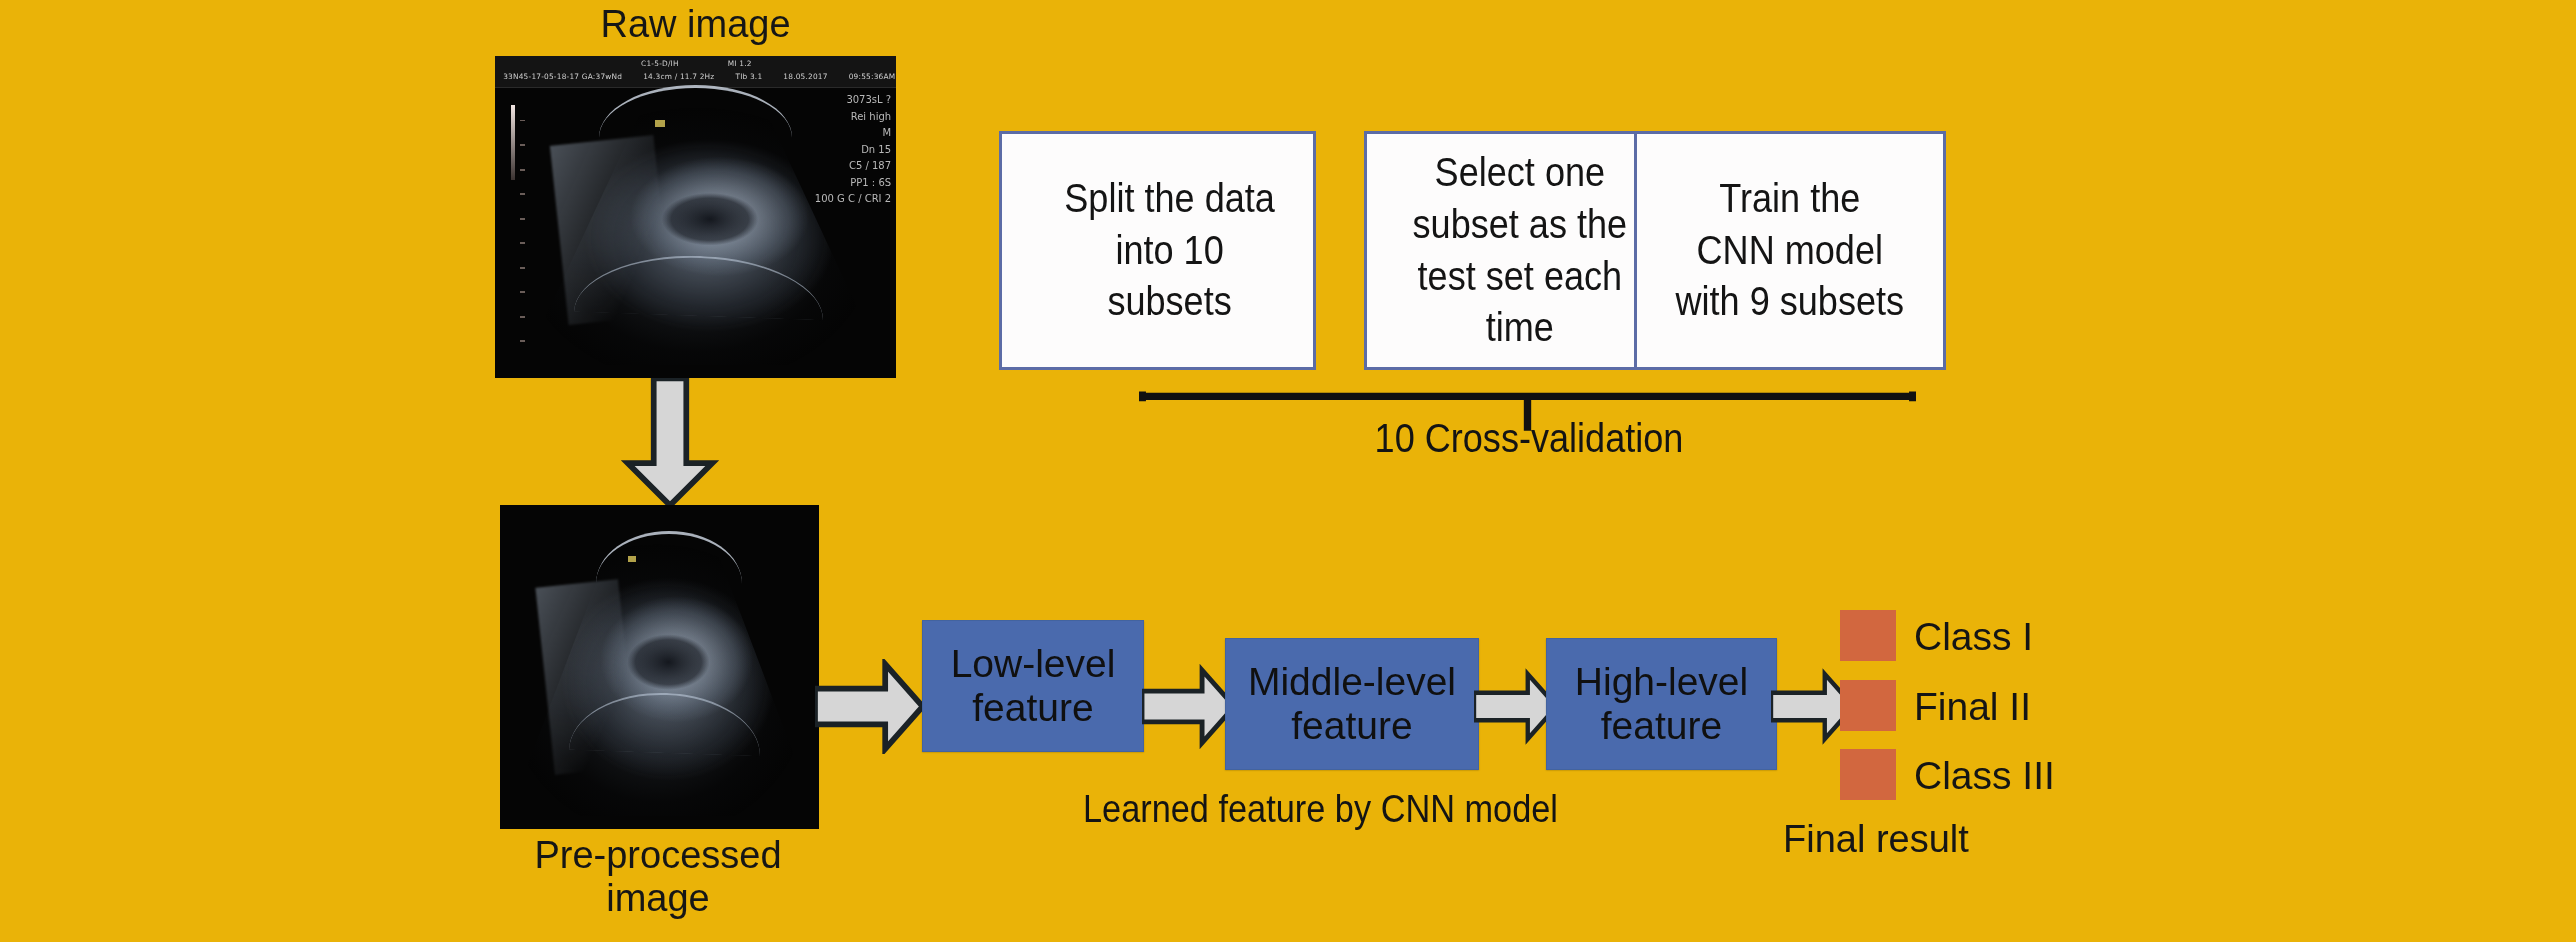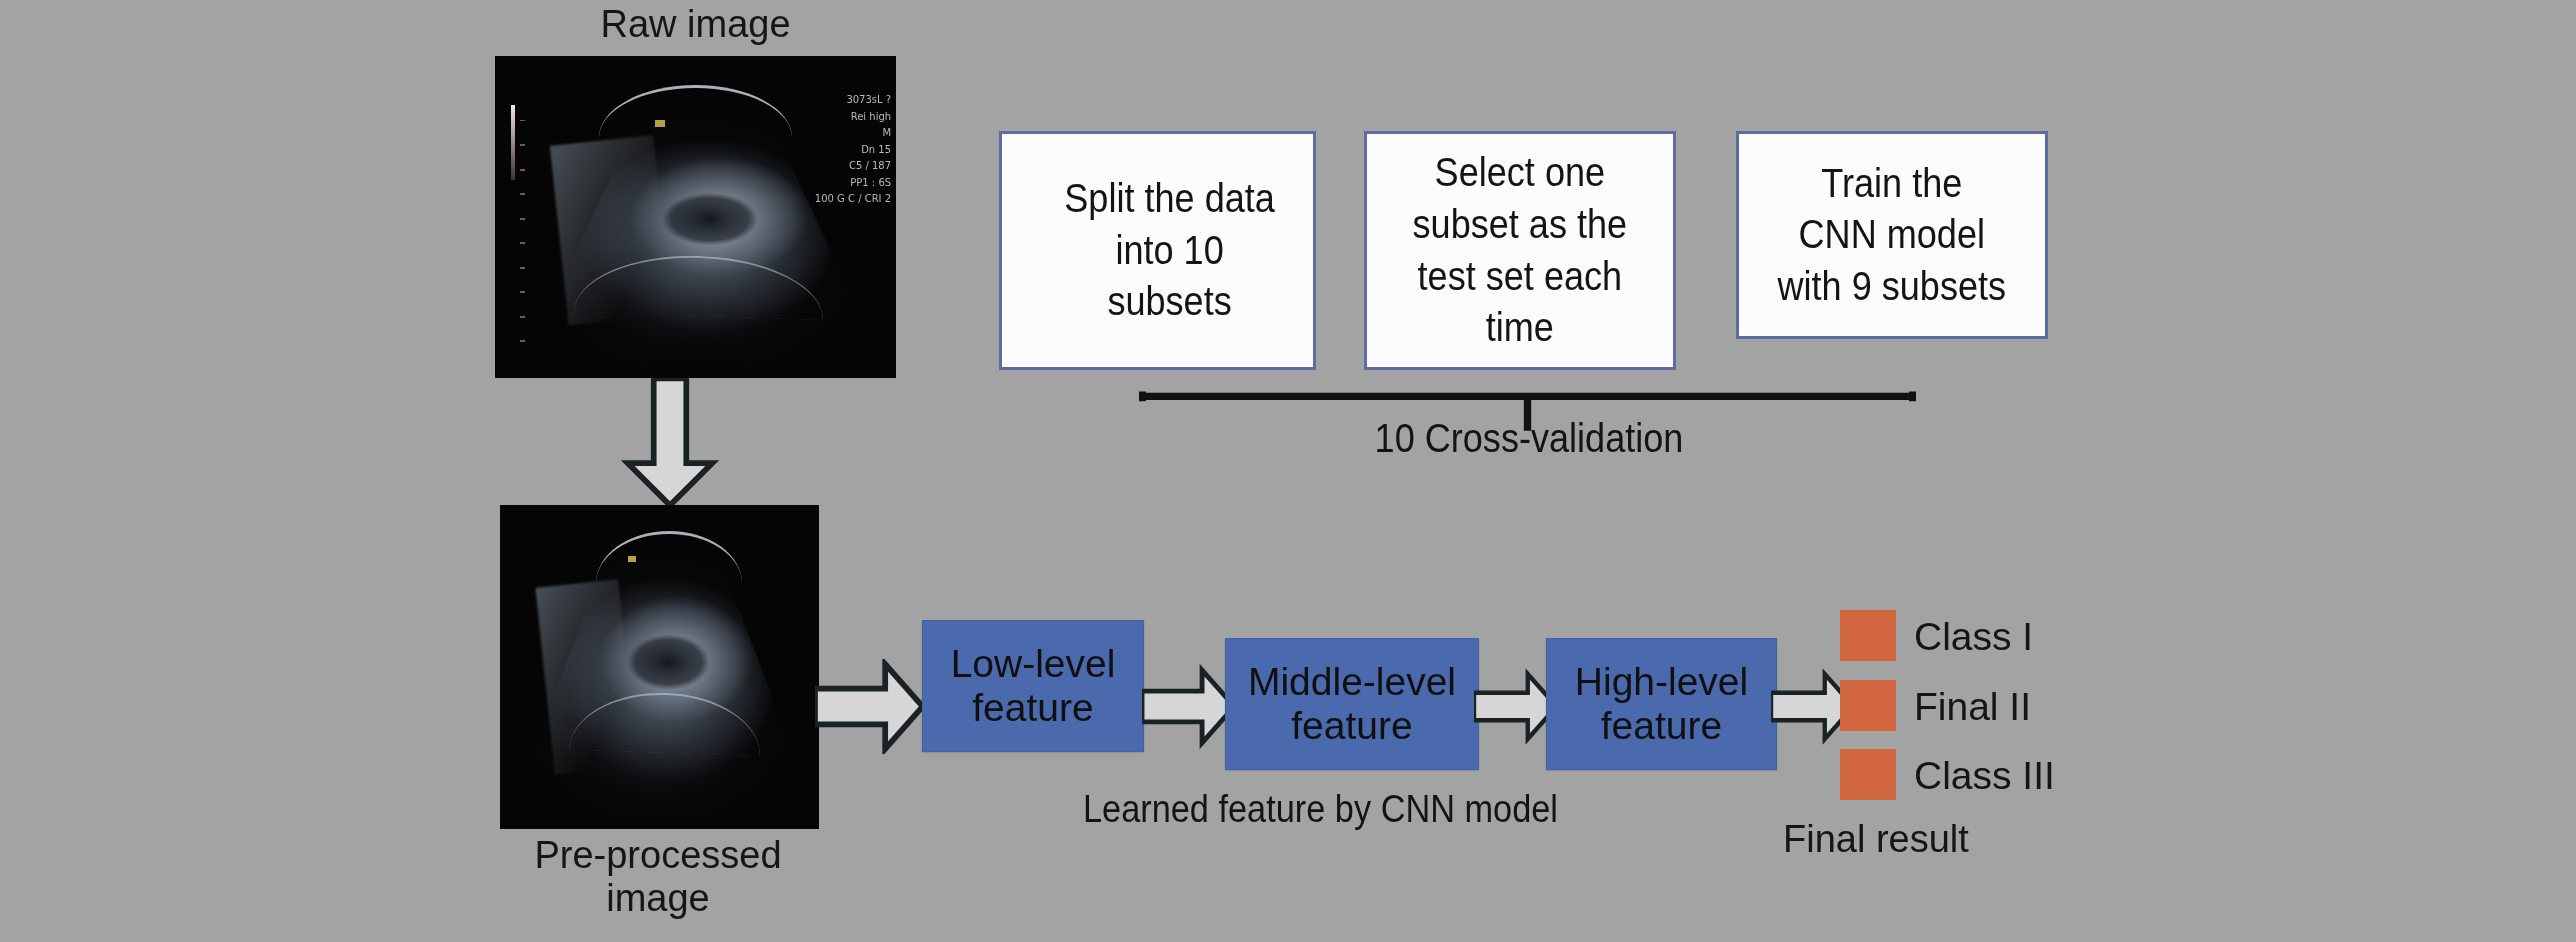--- a/index.html
+++ b/index.html
@@ -4,21 +4,21 @@
 <style>
   html, body {
     margin: 0;
     padding: 0;
     background: #ffffff;
   }
   #canvas {
     position: relative;
     width: 2576px;
     height: 942px;
-    background: #a3a3a3;
+    background: #eab308;
     overflow: hidden;
     font-family: "Liberation Sans", sans-serif;
     color: #1a1a1a;
   }
   .abs { position: absolute; }
 
   
   .caption {
     text-align: center;
     font-family: "Liberation Sans", sans-serif;
@@ -204,20 +204,33 @@
   }
 </style>
 </head>
 <body>
 
 <div id="canvas">
 
   <div class="abs caption" id="raw-image-title">Raw image</div>
 
   <div class="abs us-frame" id="raw-image">
+    <div class="us-header">
+      <div class="us-header-row r1">
+        <span>C1-5-D/IH</span>
+        <span>MI 1.2</span>
+      </div>
+      <div class="us-header-row r2">
+        <span>33N45-17-05-18-17 GA:37wNd</span>
+        <span>14.3cm / 11.7 2Hz</span>
+        <span>TIb 3.1</span>
+        <span>18.05.2017</span>
+        <span>09:55:36AM</span>
+      </div>
+    </div>
     <div class="us-side">
       <div>3073sL ?</div>
       <div>Rei high</div>
       <div>M</div>
       <div>Dn  15</div>
       <div>C5 / 187</div>
       <div>PP1 : 6S</div>
       <div>100 G C / CRI 2</div>
     </div>
     <div class="us-gaugebar"></div>
@@ -263,21 +276,21 @@
 subsets</div>
   </div>
 
   <div class="cv-box" style="left:1364px; top:131px; width:312px; height:239px;">
     <div class="txt condensed">Select one
 subset as the
 test set each
 time</div>
   </div>
 
-  <div class="cv-box" style="left:1736px; top:131px; width:312px; height:208px;">
+  <div class="cv-box" style="left:1634px; top:131px; width:312px; height:239px;">
     <div class="txt condensed">Train the
 CNN model
 with 9 subsets</div>
   </div>
 
   <div class="abs" id="cv-bracket">
     <svg width="777" height="51" viewBox="0 0 950 62">
       <path d="M4,4 L4,16 M4,10 L946,10 M946,4 L946,16 M475,10 L475,52" stroke="#111111" stroke-width="9" fill="none" stroke-linecap="butt"></path>
     </svg>
   </div>

